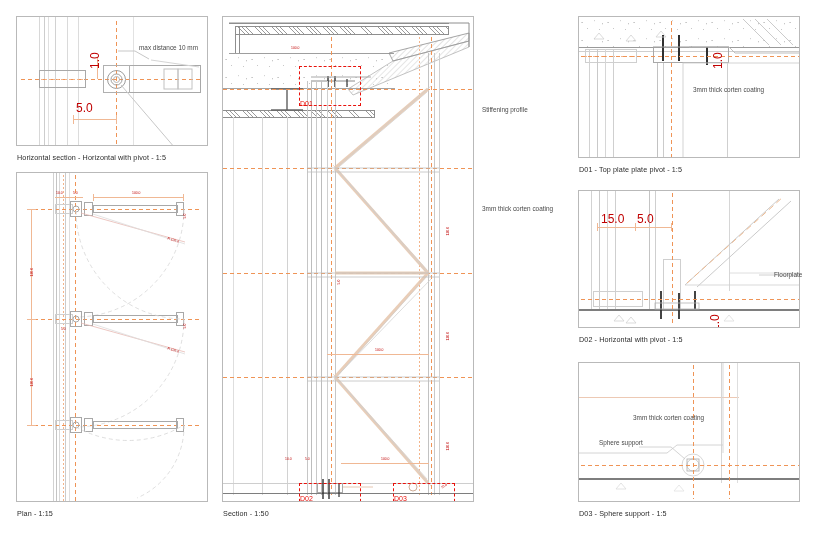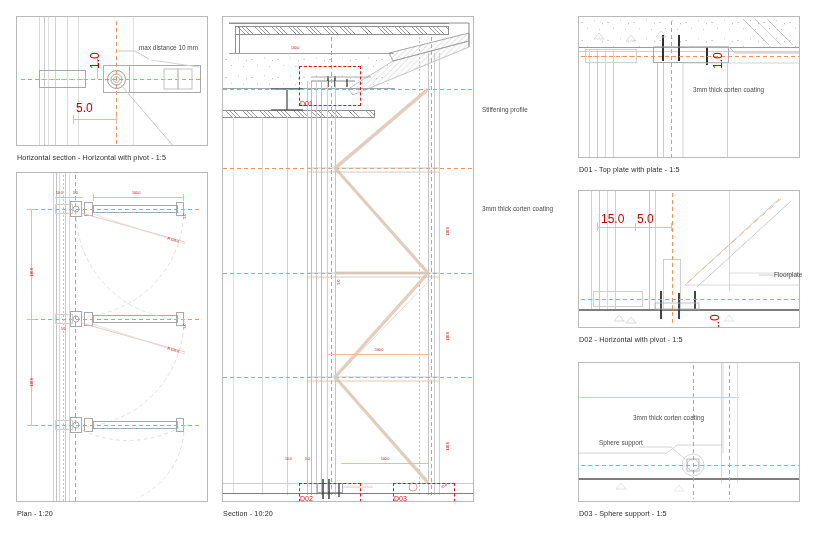--- a/index.html
+++ b/index.html
@@ -249,21 +249,21 @@
     <div class="dim sm" style="left:56px; top:19px;">5.0</div>
     <div class="dim sm" style="left:115px; top:19px;">100.0</div>
     <div class="dim sm rot" style="left:170px; top:42px;">5.0</div>
     <div class="dim sm rot" style="left:17px; top:100px;">120.0</div>
     <div class="dim sm rot" style="left:17px; top:210px;">120.0</div>
     <div class="dim sm rot" style="left:170px; top:152px;">5.0</div>
     <div class="dim sm" style="left:44px; top:155px;">5.0</div>
     <div class="dim sm" style="left:150px; top:66px; transform:rotate(18deg);">R 120.0</div>
     <div class="dim sm" style="left:150px; top:176px; transform:rotate(18deg);">R 120.0</div>
   </div>
-  <div class="panel-title">Plan - 1:20</div>
+  <div class="panel-title">Plan - 1:15</div>
 </div>
 
 <div class="panel" style="left:222px; top:16px; width:252px; height:504px;">
   <div class="panel-frame">
 
     <div class="ln-d" style="left:6px; top:6px; width:220px; height:1px;"></div>
     <div class="hatch45" style="left:12px; top:9px; width:214px; height:9px;"></div>
     <div class="ln-d" style="left:12px; top:9px; width:1px; height:27px;"></div>
     <div class="ln-d" style="left:16px; top:9px; width:1px; height:27px;"></div>
     <div class="ln" style="left:6px; top:36px; width:165px; height:1px; background:#9e9e9e;"></div>
@@ -375,21 +375,21 @@
 
     <div class="callout" style="left:76px; top:49px; width:62px; height:40px;"></div>
     <div class="callout-lbl" style="left:77px; top:83px;">D01</div>
 
     <div class="callout" style="left:76px; top:466px; width:62px; height:40px;"></div>
     <div class="callout-lbl" style="left:77px; top:478px;">D02</div>
 
     <div class="callout" style="left:170px; top:466px; width:62px; height:40px;"></div>
     <div class="callout-lbl" style="left:171px; top:478px;">D03</div>
   </div>
-  <div class="panel-title">Section - 10:20</div>
+  <div class="panel-title">Section - 1:50</div>
 </div>
 
 <div class="note" style="left:482px; top:107px;">Stiffening profile</div>
 <div class="note" style="left:482px; top:206px;">3mm thick corten coating</div>
 
 <div class="panel" style="left:578px; top:16px; width:222px; height:160px;">
   <div class="panel-frame">
 
     <div class="concrete" style="left:0; top:0; width:222px; height:30px;"></div>
     <div class="ln" style="left:0; top:30px; width:222px; height:1px; background:#9a9a9a;"></div>
@@ -426,21 +426,21 @@
       <path d="M82 14 l5 6 h-10 z" fill="none" stroke="#d2d2d2" stroke-width=".8"></path>
     </svg>
 
     <div class="cl-v" style="left:92px; top:4px; height:136px;"></div>
     <div class="cl-h" style="left:2px; top:39px; width:218px;"></div>
 
     <div class="dim rot" style="left:145px; top:40px;">1.0</div>
 
     <div class="note" style="left:114px; top:70px;">3mm thick corten coating</div>
   </div>
-  <div class="panel-title">D01 - Top plate with plate - 1:5</div>
+  <div class="panel-title">D01 - Top plate plate pivot - 1:5</div>
 </div>
 
 <div class="panel" style="left:578px; top:190px; width:222px; height:156px;">
   <div class="panel-frame">
 
     <div class="ln" style="left:12px; top:0; width:1px; height:120px; background:#d2d2d2;"></div>
     <div class="ln" style="left:20px; top:0; width:1px; height:120px; background:#c9c9c9;"></div>
     <div class="ln" style="left:28px; top:0; width:1px; height:120px; background:#d8d8d8;"></div>
     <div class="ln" style="left:36px; top:0; width:1px; height:120px; background:#cfcfcf;"></div>
     <div class="ln" style="left:70px; top:0; width:1px; height:120px; background:#c4c4c4;"></div>

